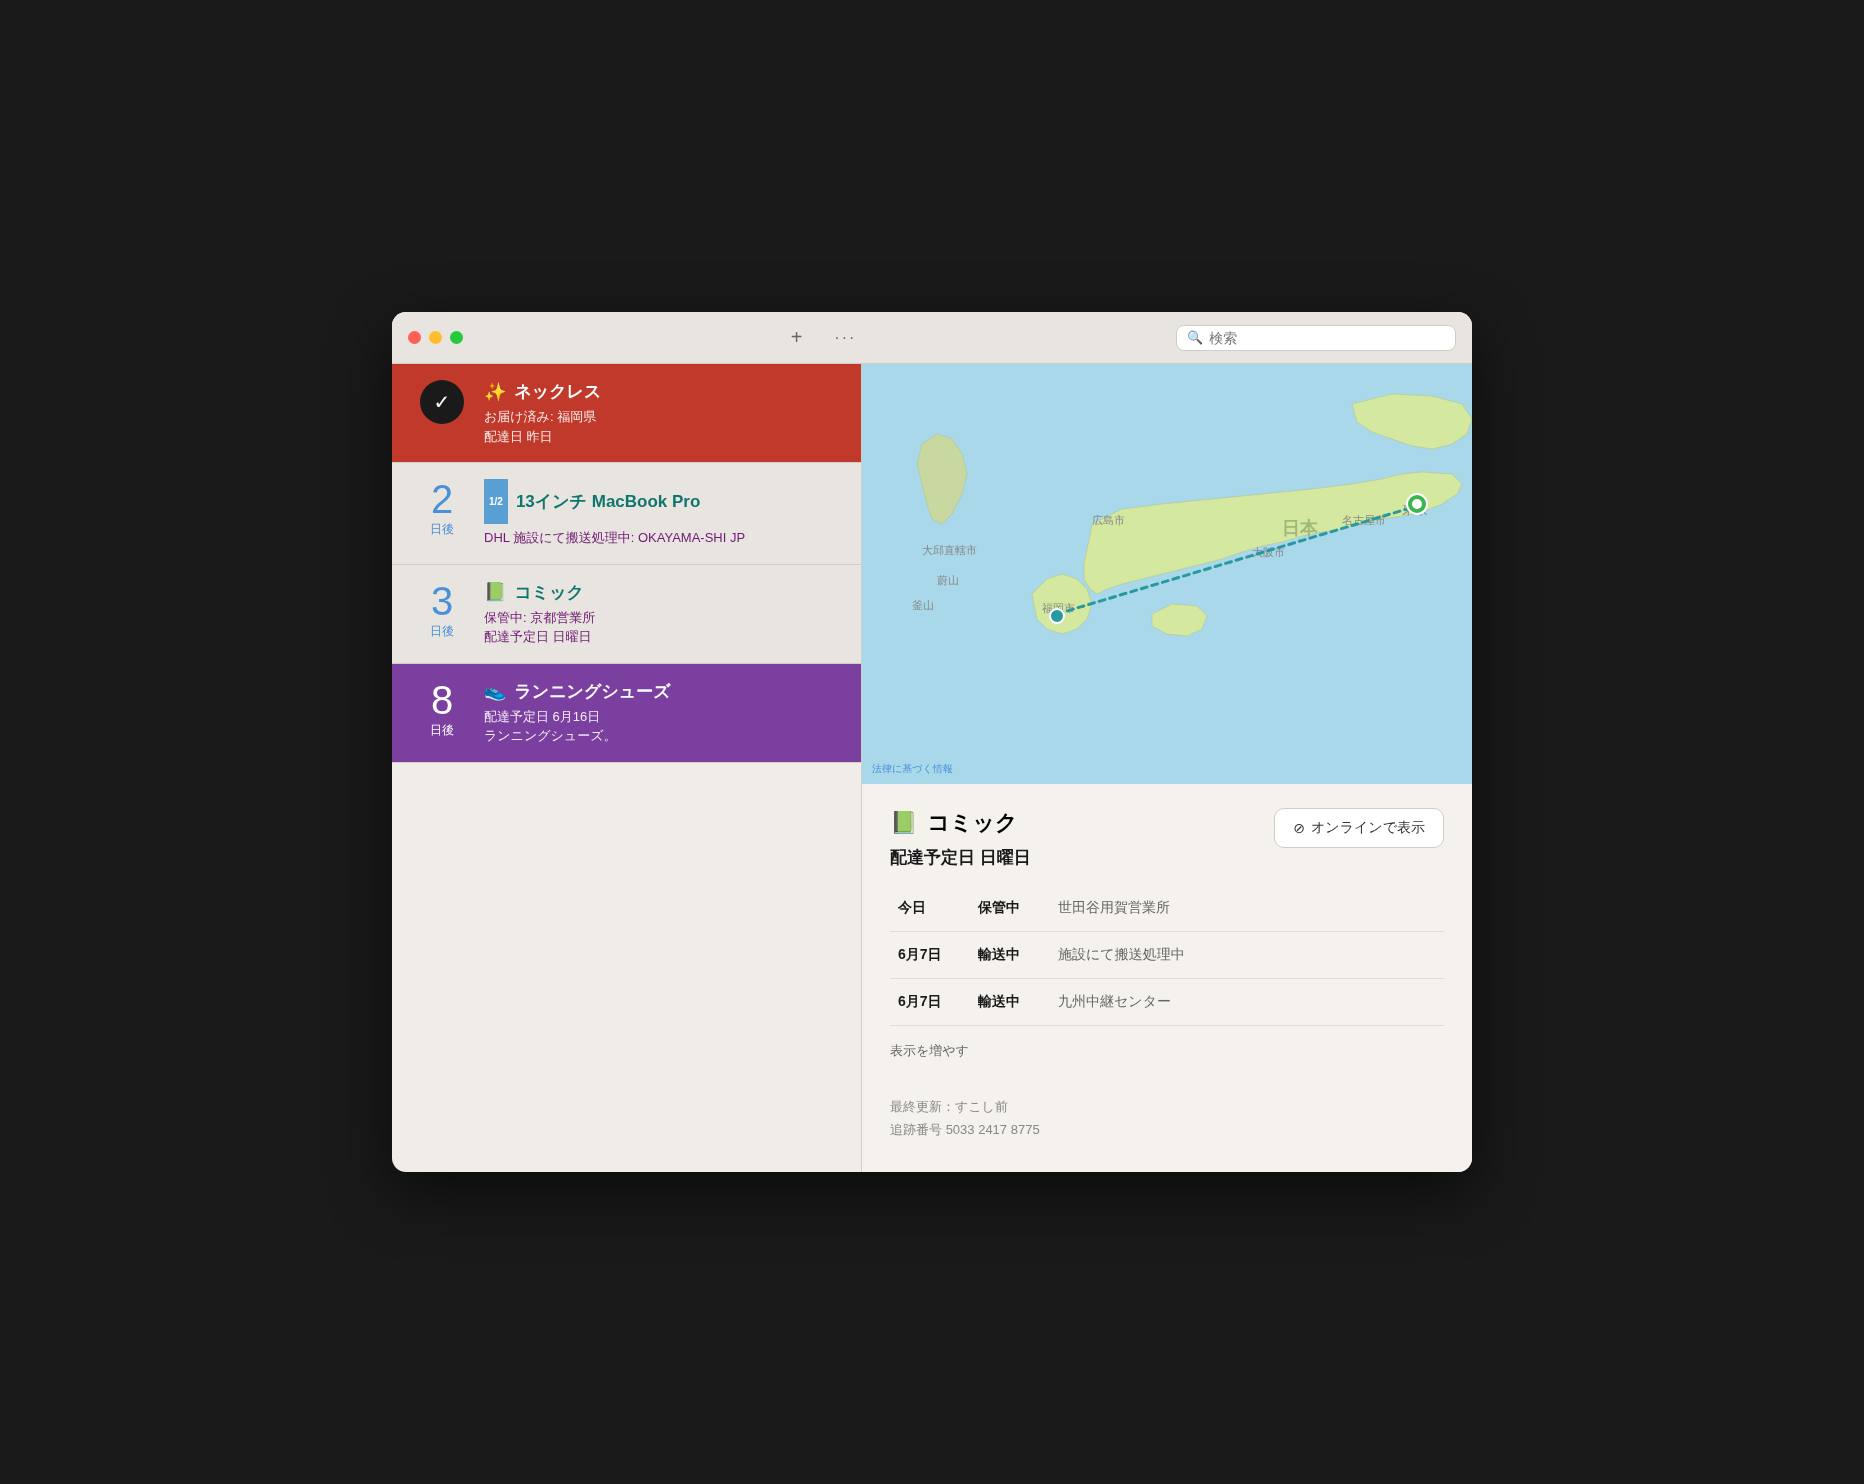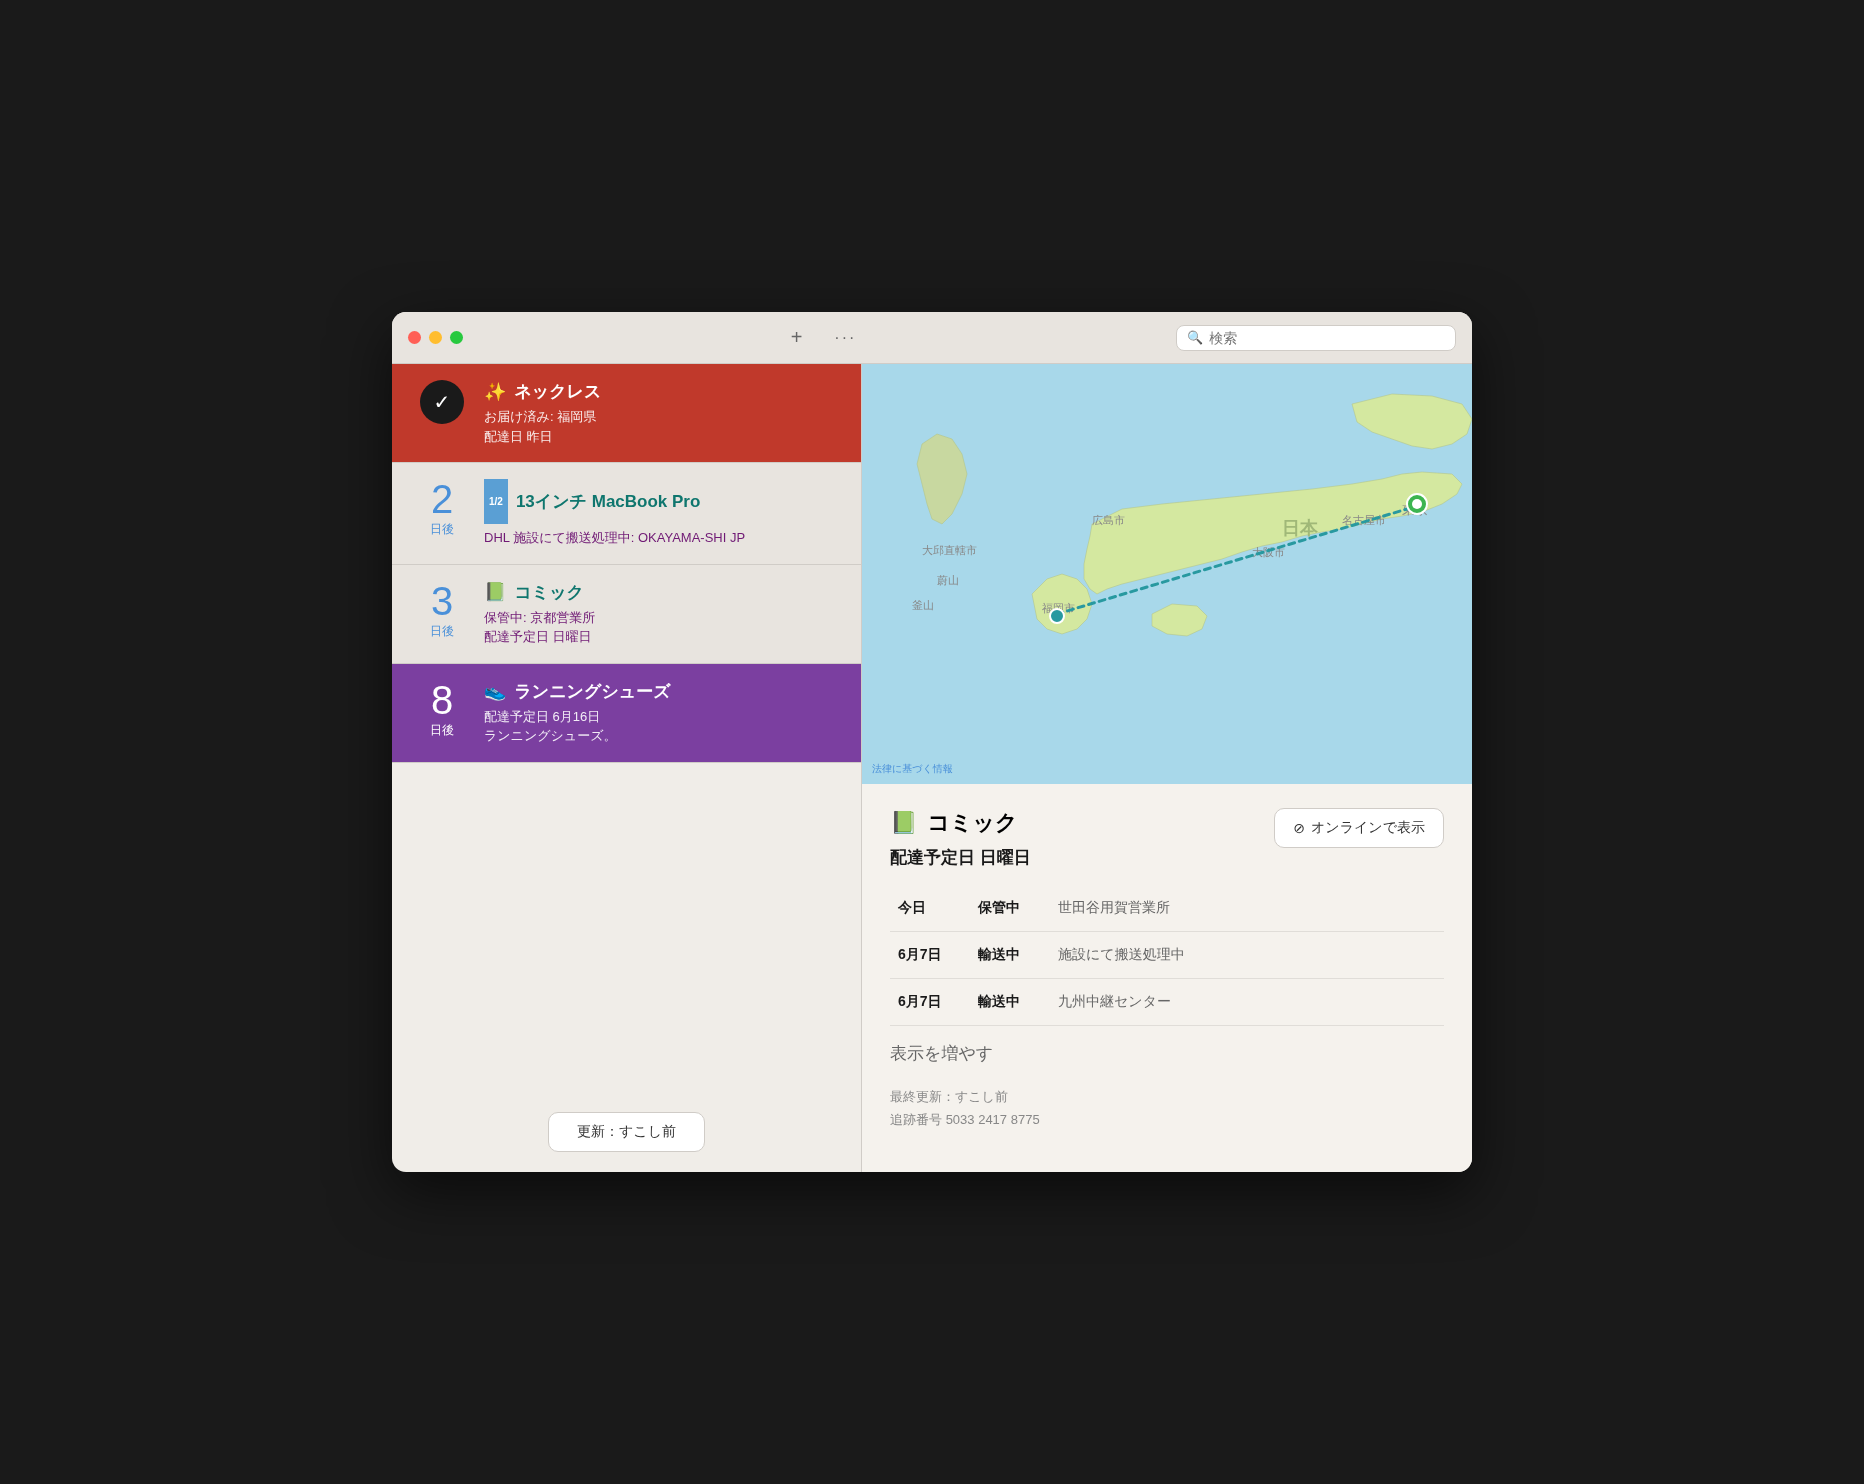--- a/index.html
+++ b/index.html
@@ -277,23 +277,23 @@
     }
     .tracking-row td:nth-child(2) {
       font-weight: 600;
       color: #1a1a1a;
       width: 80px;
     }
     .tracking-row td:last-child {
       color: #666;
     }
     .show-more {
-      font-size: 17px;
+      font-size: 13px;
       color: #666;
-      margin-bottom: 20px;
+      margin-bottom: 35px;
       cursor: pointer;
     }
     .detail-footer {
       font-size: 13px;
       color: #888;
       line-height: 1.8;
     }
   </style>
 </head>
 <body>
@@ -371,23 +371,20 @@
         <div class="pkg-right">
           <div class="pkg-title-row">
             <span class="pkg-emoji">👟</span>
             <span class="pkg-title white">ランニングシューズ</span>
           </div>
           <div class="pkg-subtitle white">配達予定日 6月16日</div>
           <div class="pkg-subtitle white">ランニングシューズ。</div>
         </div>
       </div>
 
-      <div class="refresh-btn-container">
-        <button class="refresh-btn">更新：すこし前</button>
-      </div>
     </div>
 
     <div class="right-panel">
 
       <div class="map-container">
         <svg class="map-svg" viewBox="0 0 610 420" xmlns="http://www.w3.org/2000/svg">
 
           <rect width="610" height="420" fill="#a8d8ea"></rect>
 
           <path d="M 60 80 L 75 70 L 90 75 L 100 90 L 105 110 L 100 130 L 90 150 L 80 160 L 70 155 L 65 140 L 60 120 L 55 100 Z" fill="#c8d8a0" stroke="#b0c080" stroke-width="0.5"></path>

